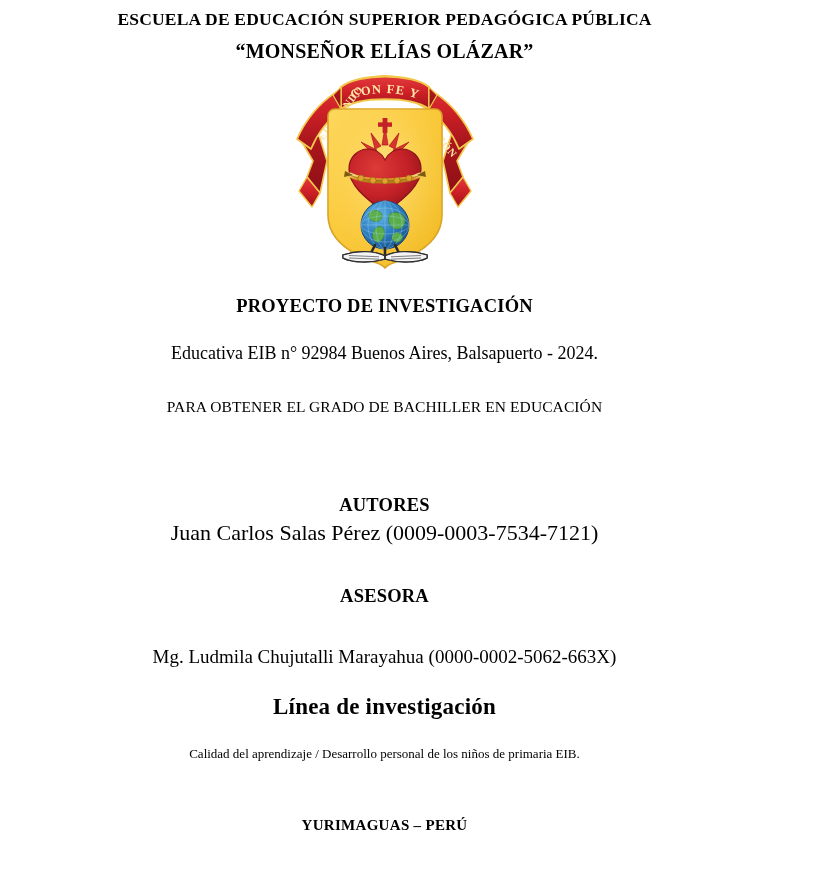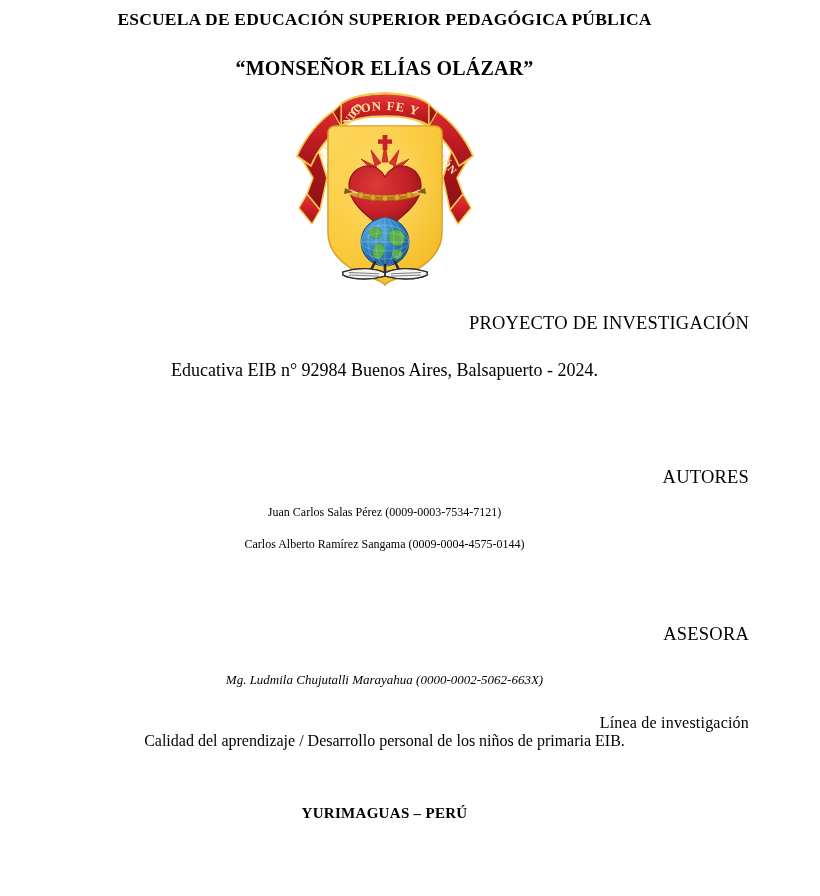--- a/index.html
+++ b/index.html
@@ -12,98 +12,97 @@
     height: 896px;
     font-family: "Liberation Serif", "DejaVu Serif", serif;
     color: #000000;
     overflow: hidden;
     position: relative;
   }
   .page {
     width: 769px;
     height: 896px;
     box-sizing: border-box;
-    padding: 0 20px;
+    padding: 0 36px;
     display: block;
     text-align: center;
     position: relative;
   }
 
   
   .inst-header {
     padding-top: 9px;
   }
   .inst-line-1 {
     font-size: 17.5px;
     font-weight: bold;
     letter-spacing: 0.2px;
     line-height: 1.15;
   }
   .inst-line-2 {
     font-size: 20px;
     font-weight: bold;
     letter-spacing: 0.2px;
-    margin-top: 28px;
+    margin-top: 11px;
     line-height: 1.15;
   }
 
   
   .emblem-wrap {
     margin-top: 2px;
     height: 208px;
     display: flex;
     align-items: flex-start;
     justify-content: center;
   }
   .emblem {
     display: block;
   }
 
   
   .section-title {
     font-size: 18.5px;
-    font-weight: normal;
+    font-weight: bold;
     letter-spacing: 0.2px;
-    text-align: right;
   }
   .proyecto {
     margin-top: 23px;
   }
   .thesis-title {
     font-size: 18px;
     line-height: 2.0;
     margin-top: 18px;
     padding: 0 18px;
   }
   .degree-line {
     font-size: 15.5px;
     margin-top: 27px;
     letter-spacing: 0.1px;
   }
   .autores-head {
     margin-top: 79px;
   }
   .author-line {
-    font-size: 12px;
-    margin-top: 17px;
+    font-size: 22px;
+    margin-top: 4px;
   }
   .asesora-head {
-    margin-top: 72px;
+    margin-top: 40px;
   }
   .asesor-line {
-    font-size: 13px;
-    margin-top: 27px;
-    font-style: italic;
+    font-size: 19px;
+    margin-top: 39px;
   }
   .linea-head {
     margin-top: 26px;
-    font-size: 16px;
+    font-size: 23px;
   }
   .linea-text {
-    font-size: 16px;
+    font-size: 13px;
+    margin-top: 26px;
   }
   .footer-place {
     font-size: 15px;
     font-weight: bold;
     letter-spacing: 0.3px;
     margin-top: 55px;
   }
 </style>
 </head>
 <body>
@@ -271,24 +270,24 @@
       </g>
     </svg>
   </div>
 
   <div class="section-title proyecto">PROYECTO DE INVESTIGACIÓN</div>
 
   <div class="thesis-title">
     <div>Educativa EIB n° 92984 Buenos Aires, Balsapuerto - 2024.</div>
   </div>
 
+  <div class="degree-line">PARA OBTENER EL GRADO DE BACHILLER EN EDUCACIÓN</div>
 
   <div class="section-title autores-head">AUTORES</div>
   <div class="author-line">Juan Carlos Salas Pérez (0009-0003-7534-7121)</div>
-  <div class="author-line">Carlos Alberto Ramírez Sangama (0009-0004-4575-0144)</div>
 
   <div class="section-title asesora-head">ASESORA</div>
   <div class="asesor-line">Mg. Ludmila Chujutalli Marayahua (0000-0002-5062-663X)</div>
 
   <div class="section-title linea-head">Línea de investigación</div>
   <div class="linea-text">Calidad del aprendizaje / Desarrollo personal de los niños de primaria EIB.</div>
 
   <div class="footer-place">YURIMAGUAS – PERÚ</div>
 
 </div>

